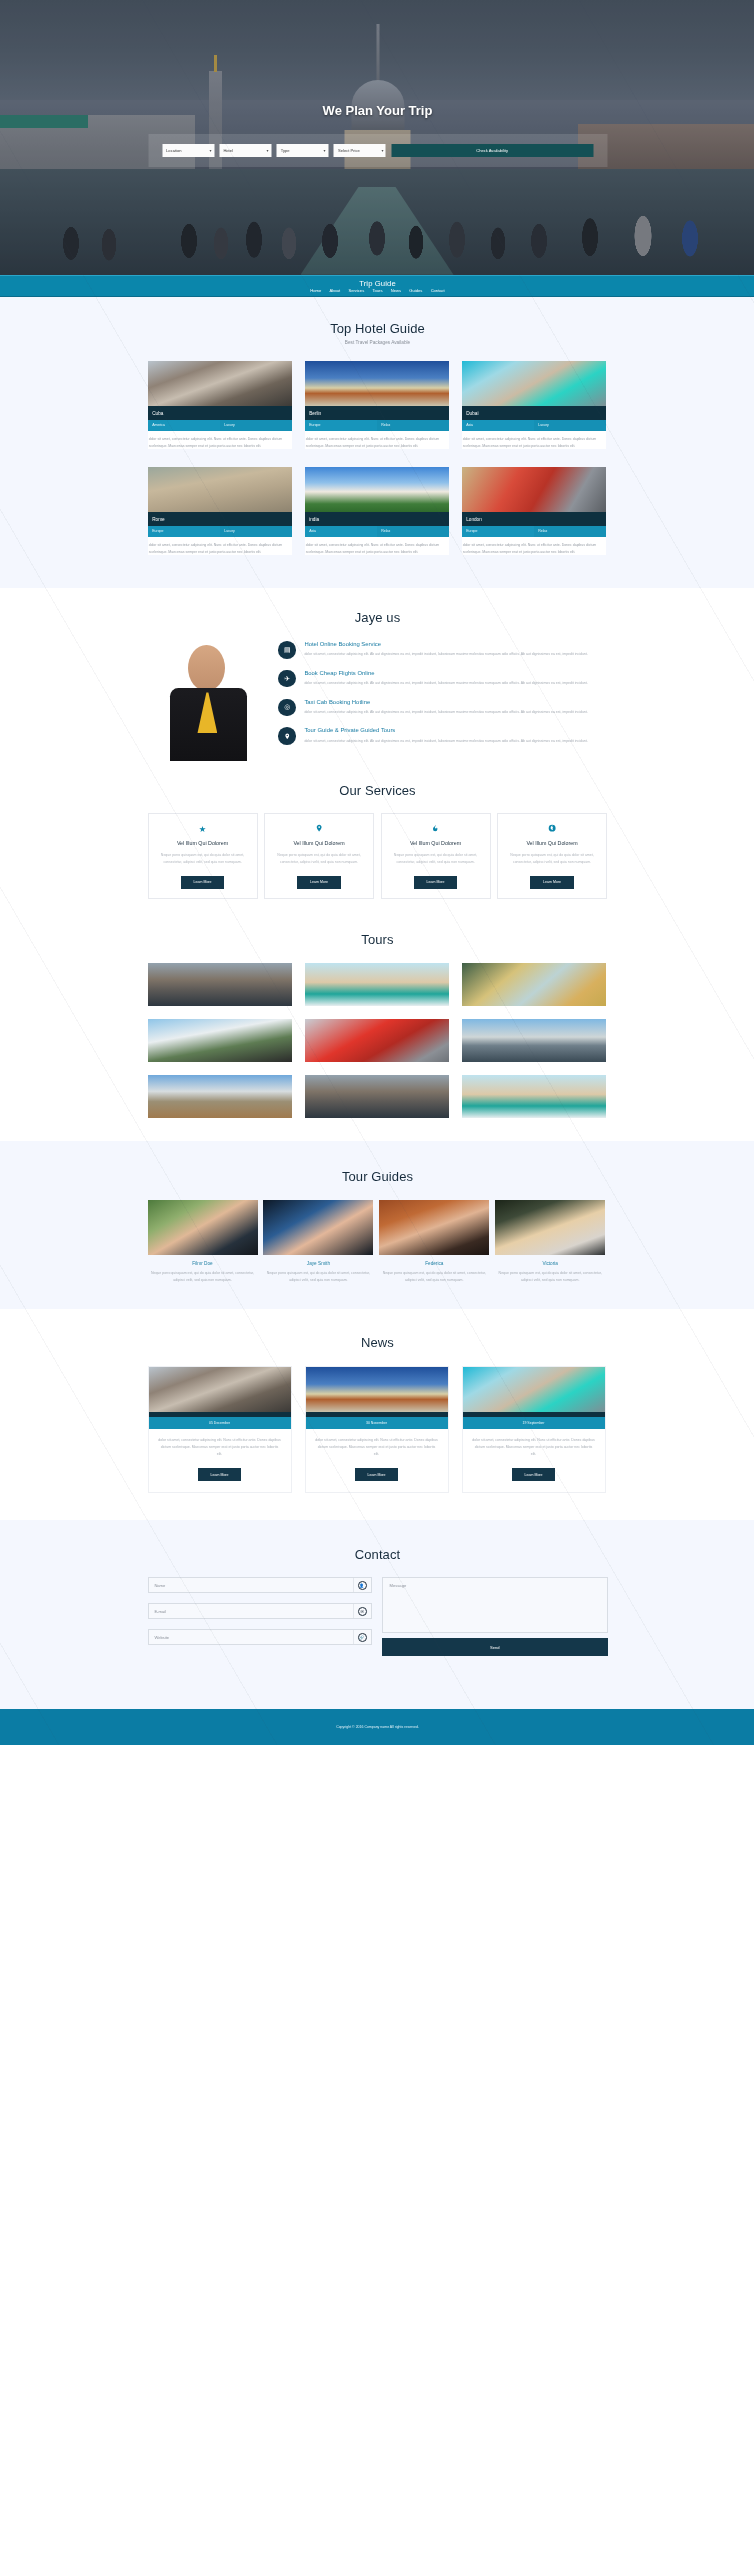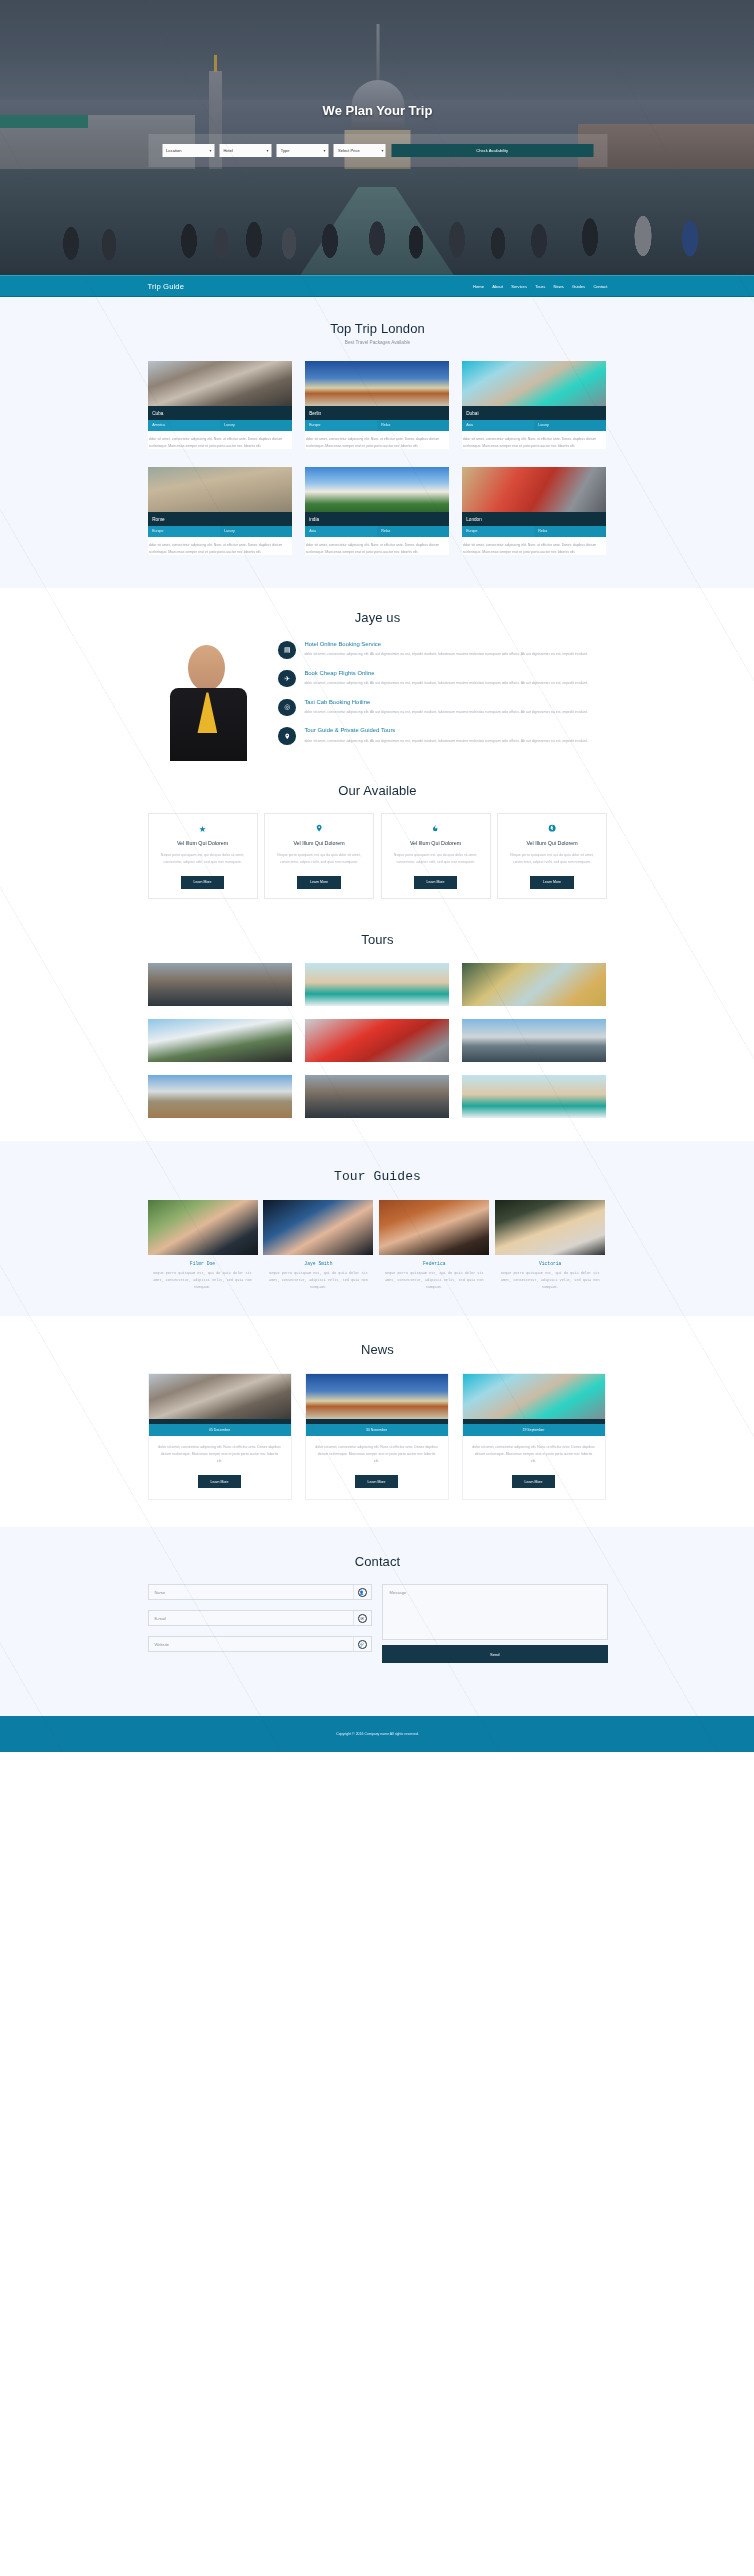--- a/index.html
+++ b/index.html
@@ -130,21 +130,21 @@
     display:flex; align-items:center; justify-content:center; border:none; cursor:pointer;
     font-family:inherit;
   }
 
   
   .navbar{
     height:22px; background:#0b86ab;
     border-top:0.6px solid #2ba6c9; border-bottom:0.6px solid #0a6b8b;
     display:flex; align-items:center;
   }
-  .navbar .container{ display:flex; align-items:center; justify-content:space-between; }
+  .navbar .container{ display:flex; align-items:center; justify-content:space-between;flex-direction:column; }
   .brand{ color:#fff; font-size:7.7px; letter-spacing:0.1px; }
   .navlinks{ display:flex; gap:8.3px; }
   .navlinks a{ color:#fff; font-size:4.1px; text-decoration:none; }
 
   
   .section{ padding:17.7px 0; }
   .bg-ghost{ background:#f4f7fe; }
   .bg-white{ background:#ffffff; }
   .sec-title{
     text-align:center; font-size:13px; color:#162b3c; font-weight:normal;
@@ -363,21 +363,21 @@
         <a href="#">Tours</a>
         <a href="#">News</a>
         <a href="#">Guides</a>
         <a href="#">Contact</a>
       </div>
     </div>
   </div>
 
   <div class="section bg-ghost" style="padding:23.6px 0 33px;">
     <div class="container">
-      <h2 class="sec-title">Top Trip London</h2>
+      <h2 class="sec-title">Top Hotel Guide</h2>
       <div class="sec-sub">Best Travel Packages Available</div>
 
       <div class="cards">
         <div class="card">
           <div class="card-img img-cuba"></div>
           <div class="card-name">Cuba</div>
           <div class="card-tags">
             <span>America</span>
             <span>Luxury</span>
           </div>
@@ -483,21 +483,21 @@
             </div>
           </div>
 
         </div>
       </div>
     </div>
   </div>
 
   <div class="section bg-white" style="padding:8.3px 0 17.7px;">
     <div class="container">
-      <h2 class="sec-title">Our Available</h2>
+      <h2 class="sec-title">Our Services</h2>
       <div class="svc-row">
 
         <div class="svc">
           <div class="svc-ico">★</div>
           <div class="svc-h">Vel Illum Qui Dolorem</div>
           <div class="svc-p">Neque porro quisquam est, qui do quia dolor sit amet, consectetur, adipisci velit, sed quia non numquam.</div>
           <button class="svc-btn">Learn More</button>
         </div>
 
         <div class="svc">
@@ -547,21 +547,21 @@
         <div class="tour-cell img-selfie"></div>
         <div class="tour-cell img-bus"></div>
         <div class="tour-cell img-tower"></div>
         <div class="tour-cell img-palace"></div>
         <div class="tour-cell img-stpauls"></div>
         <div class="tour-cell img-monaco"></div>
       </div>
     </div>
   </div>
 
-  <div class="section bg-ghost" style="padding:28px 0 25px;font-family:Liberation Mono, monospace;">
+  <div class="section bg-ghost" style="padding:28px 0 25px;">
     <div class="container">
       <h2 class="sec-title">Tour Guides</h2>
       <div class="guides">
         <div class="guide">
           <div class="guide-img img-g1"></div>
           <div class="guide-n">Filmr Doe</div>
           <div class="guide-p">Neque porro quisquam est, qui do quia dolor sit amet, consectetur, adipisci velit, sed quia non numquam.</div>
         </div>
         <div class="guide">
           <div class="guide-img img-g2"></div>

